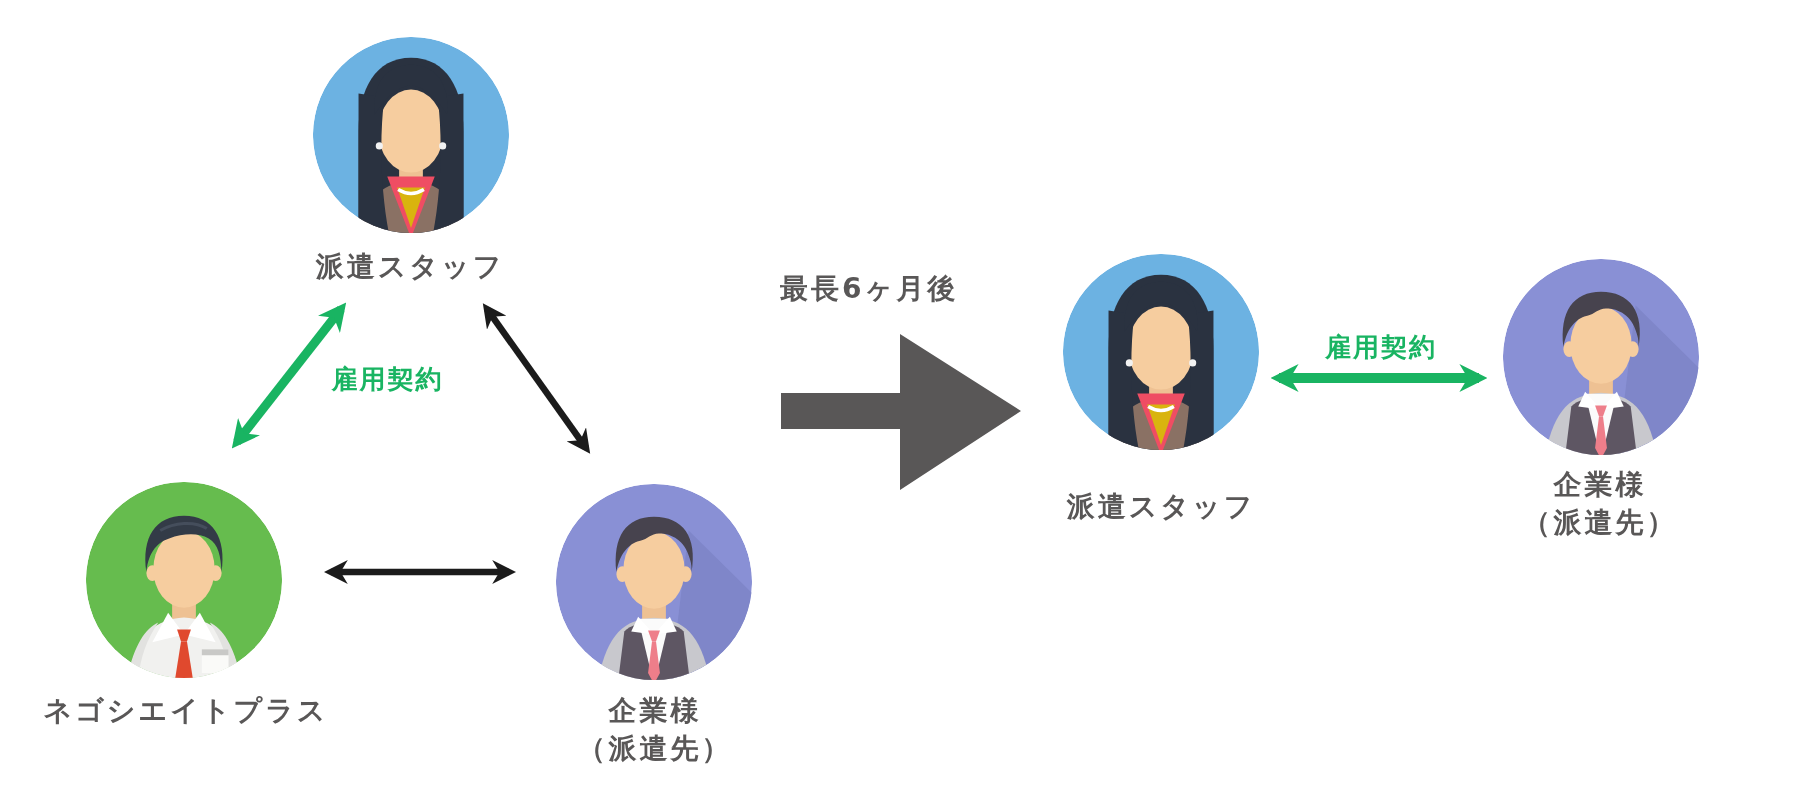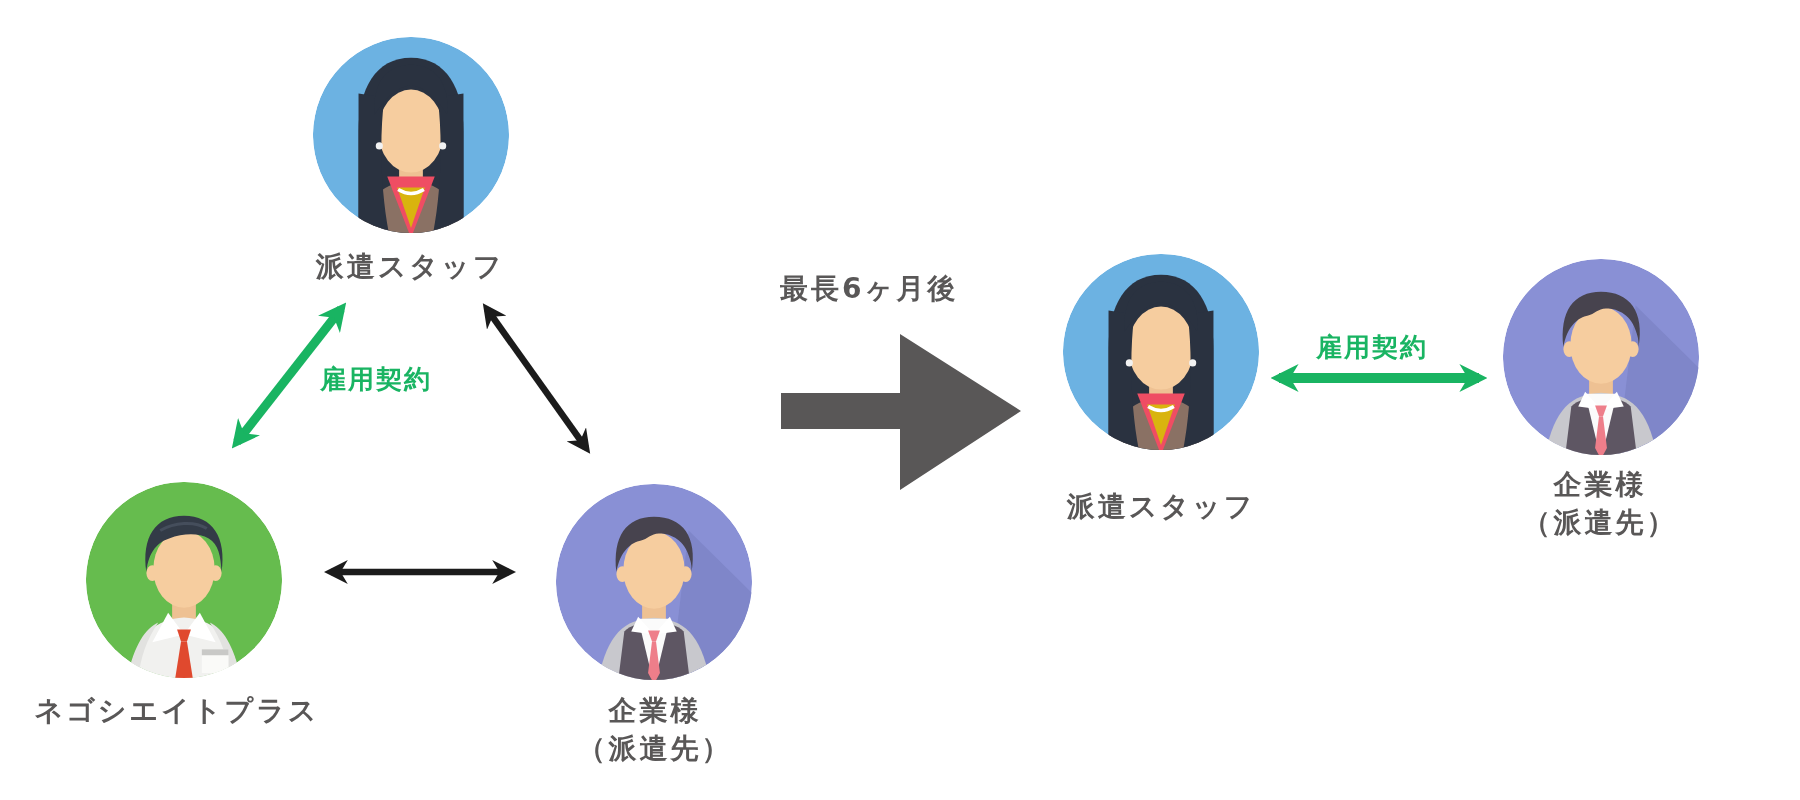--- a/index.html
+++ b/index.html
@@ -18,20 +18,21 @@
     text-align: center;
     color: #595757;
     font-size: 28px;
     font-weight: 700;
     letter-spacing: 3px;
     line-height: 38px;
     white-space: nowrap;
   }
   .contract-label {
     position: absolute;
+    text-align: center;
     color: #19b462;
     font-size: 26px;
     font-weight: 700;
     letter-spacing: 2px;
     white-space: nowrap;
   }
   .transition-label {
     position: absolute;
     text-align: left;
     color: #595757;
@@ -139,21 +140,21 @@
   <svg class="avatar abs" style="left:312px; top:36px;" width="198" height="198" viewBox="0 0 200 200">
     <use href="#sym-woman"></use>
   </svg>
   <div class="node-label" style="left:280px; top:248px; width:260px;">派遣スタッフ</div>
 
   <div class="contract-label" style="left:320px; top:362px; width:135px;">雇用契約</div>
 
   <svg class="avatar abs" style="left:85px; top:481px;" width="198" height="198" viewBox="0 0 200 200">
     <use href="#sym-man-green"></use>
   </svg>
-  <div class="node-label" style="left:7px; top:692px; width:340px;">
+  <div class="node-label" style="left:16px; top:692px; width:340px;">
     <div>ネゴシエイトプラス</div>
   </div>
 
   <svg class="avatar abs" style="left:555px; top:483px;" width="198" height="198" viewBox="0 0 200 200">
     <use href="#sym-man-purple"></use>
   </svg>
   <div class="node-label" style="left:535px; top:692px; width:240px;">
     <div>企業様</div>
     <div>（派遣先）</div>
   </div>

